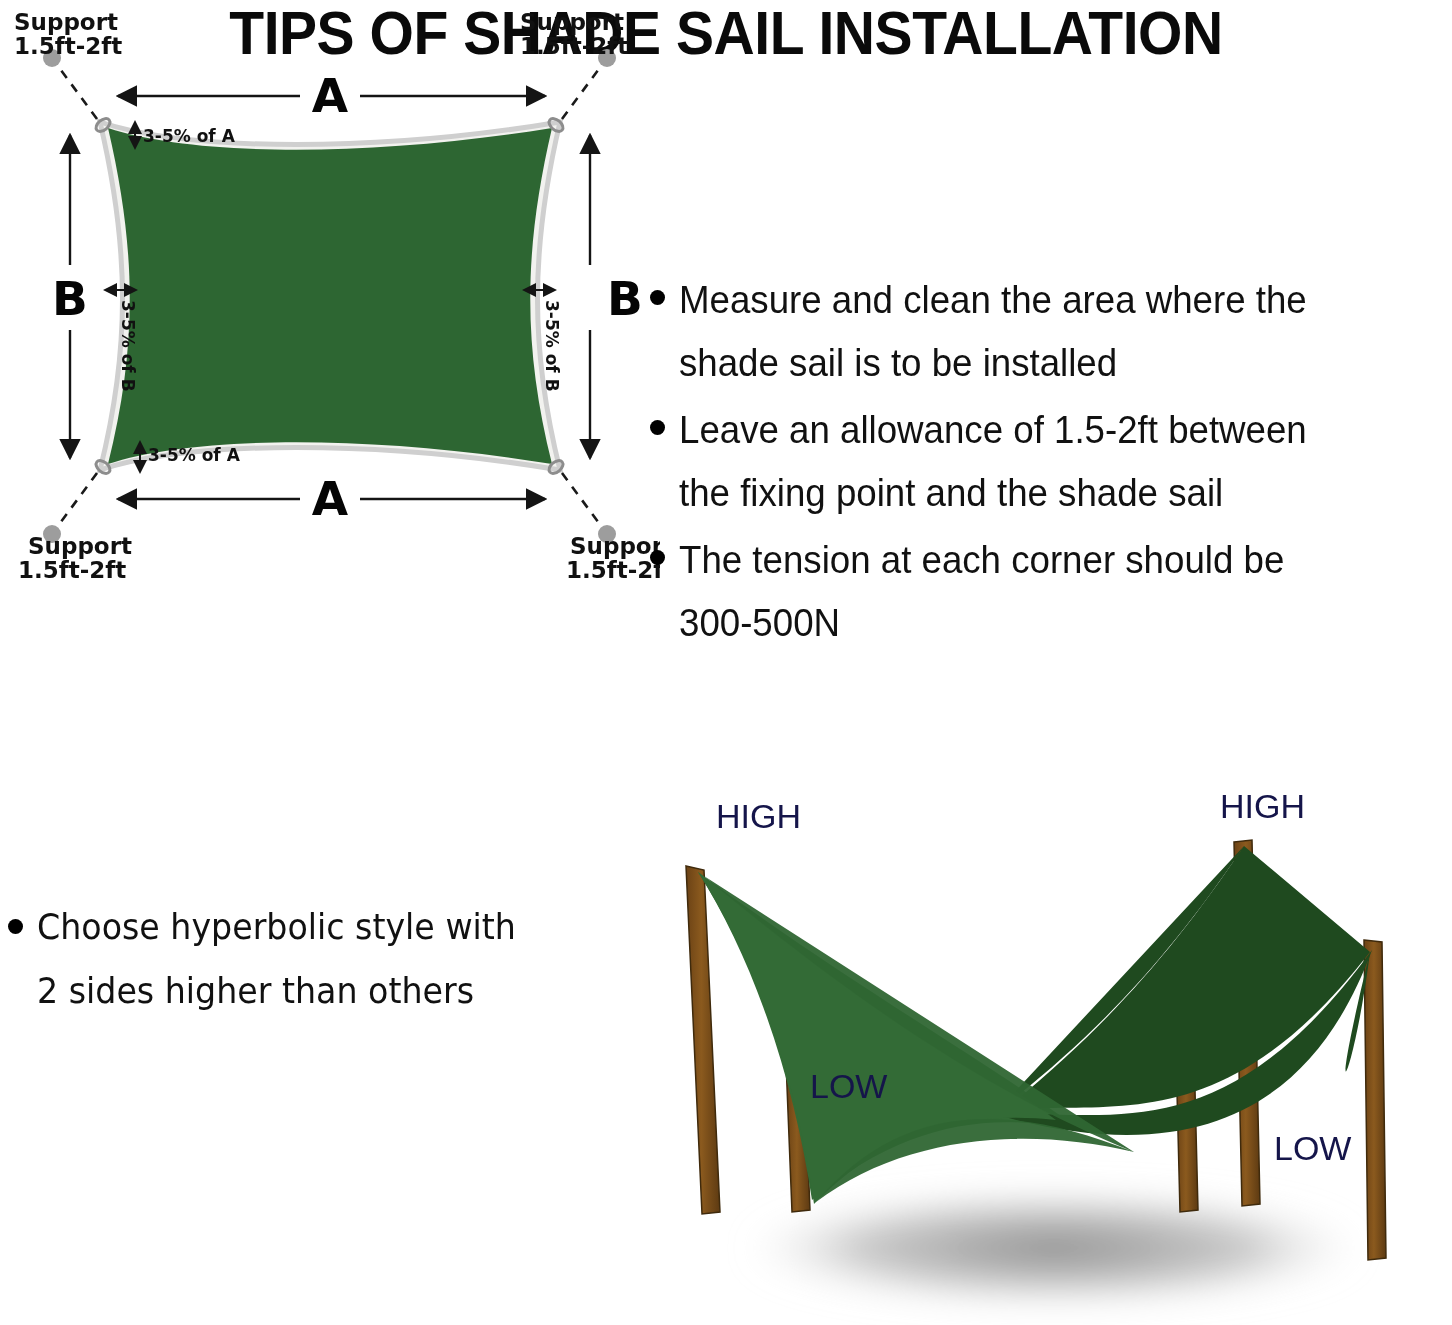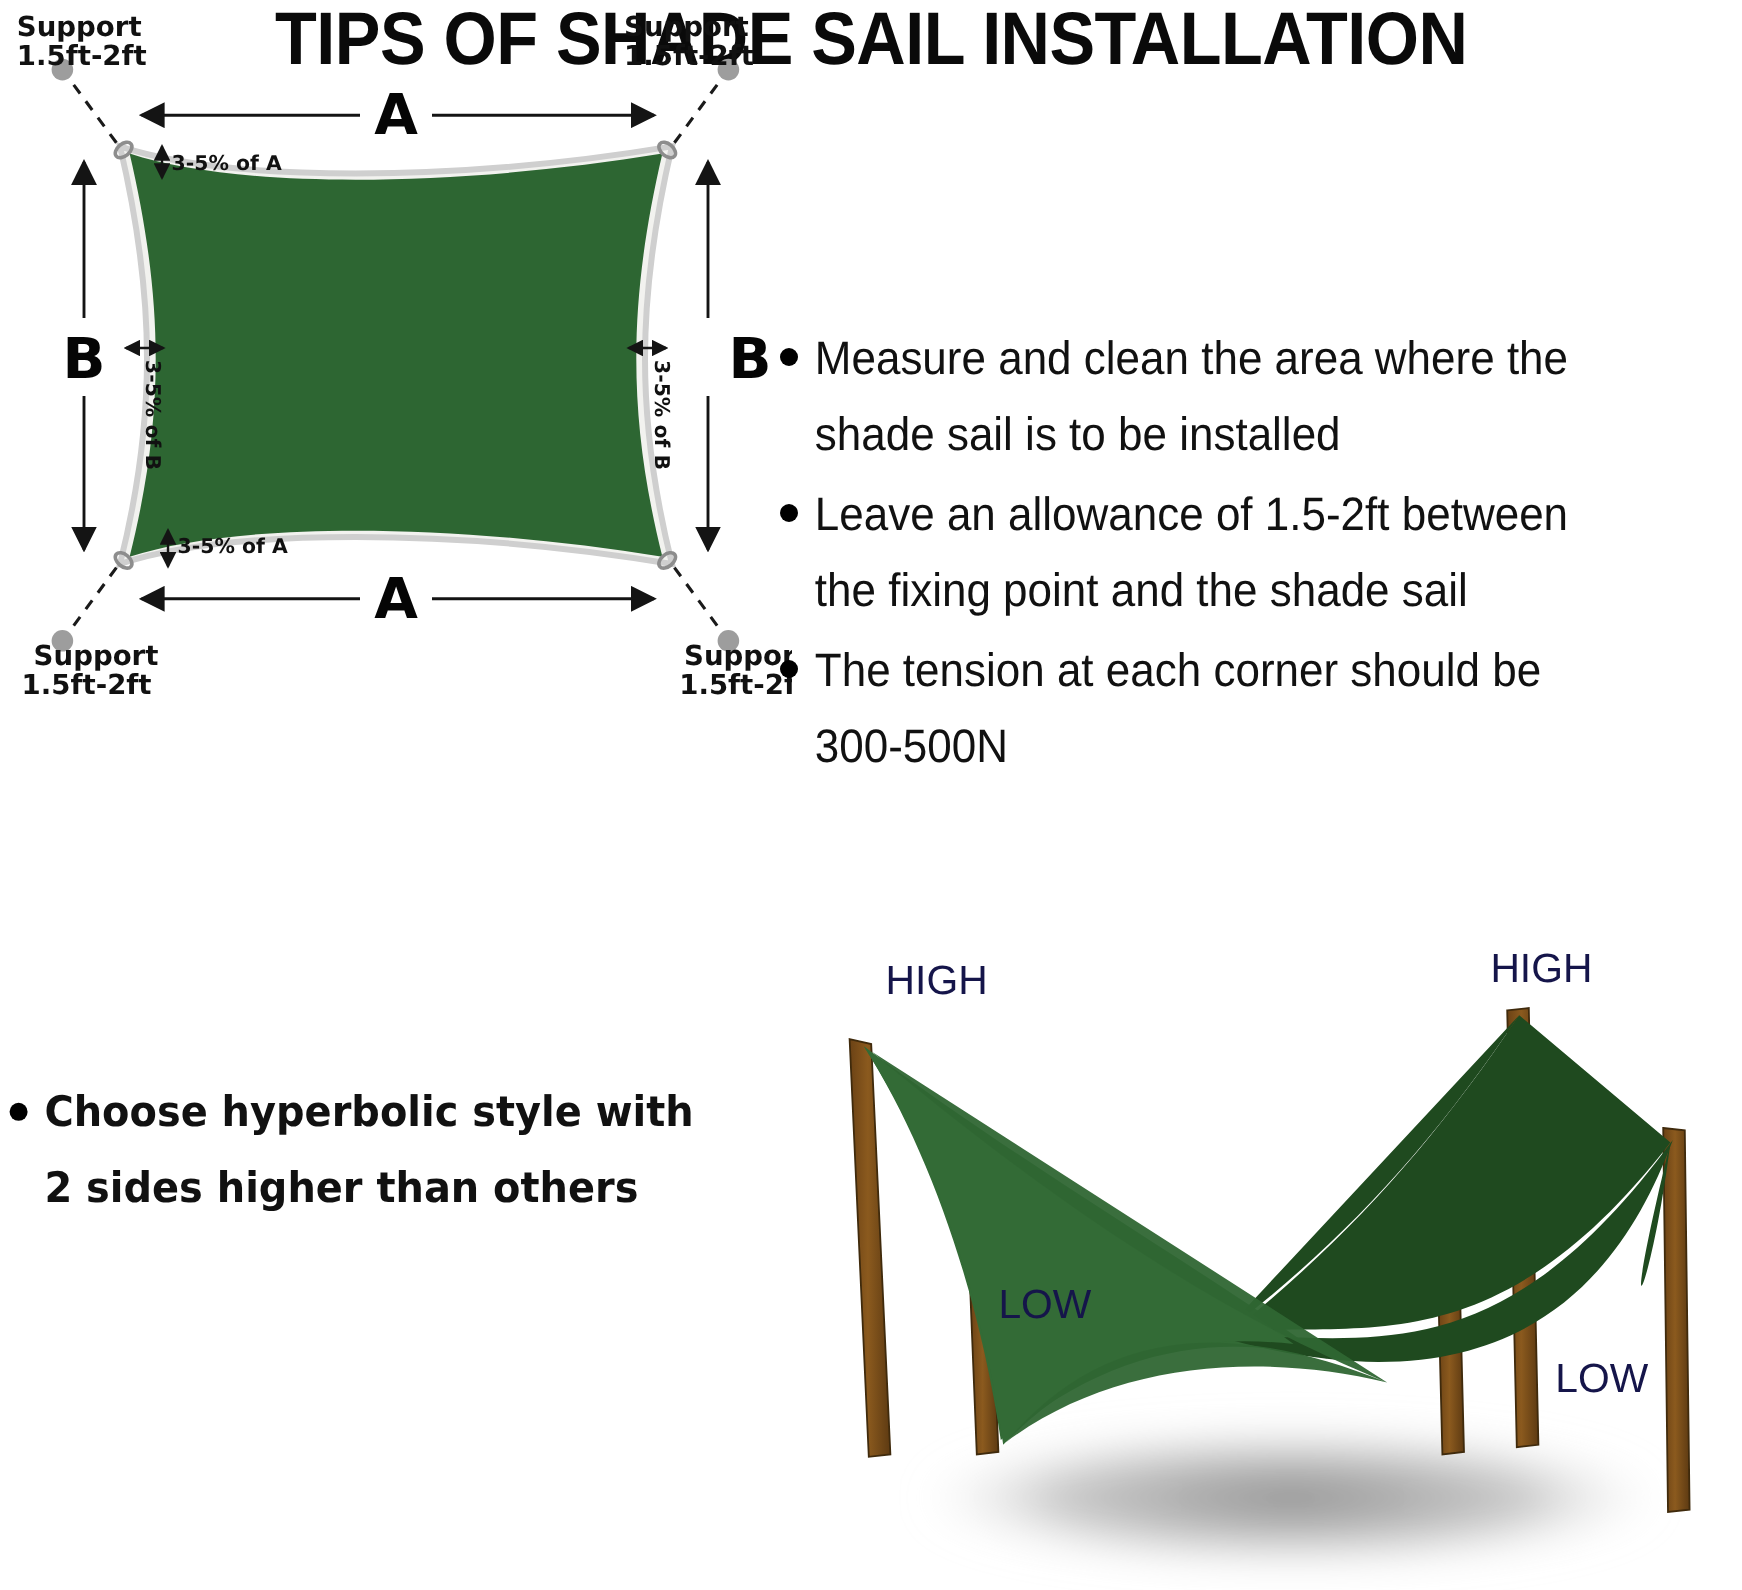--- a/index.html
+++ b/index.html
@@ -31,21 +31,21 @@
     transform: scaleX(0.92);
     transform-origin: 50% 0;
     line-height: 1.0;
     padding-top: 2px;
     white-space: nowrap;
   }
 
   
   .pane { position: absolute; }
   #rect-diagram { left: 0;   top: 155; width: 660px; height: 580px; }
-  #hyper-diagram { left: 686px; top: 780px; width: 762px; height: 545px; }
+  #hyper-diagram { left: 664px; top: 780px; width: 762px; height: 545px; }
 
   .pane svg { display: block; width: 100%; height: 100%; }
 
   
   .bullet-list {
     position: absolute;
     list-style: none;
     margin: 0;
     padding: 0;
   }
@@ -79,21 +79,20 @@
     line-height: 63px;
     transform: scaleX(0.94);
     transform-origin: 0 50%;
   }
   #list-top .bullet-dot { margin-top: 22px; }
 
   #list-bottom {
     left: 8px;
     top: 895px;
     width: 620px;
-    font-weight: bold;
   }
   #list-bottom .bullet-text {
     font-family: "DejaVu Sans", sans-serif;
     font-size: 35px;
     line-height: 64px;
     transform: scaleX(0.95);
     transform-origin: 0 50%;
   }
   #list-bottom .bullet-dot { margin-top: 24px; }
 

